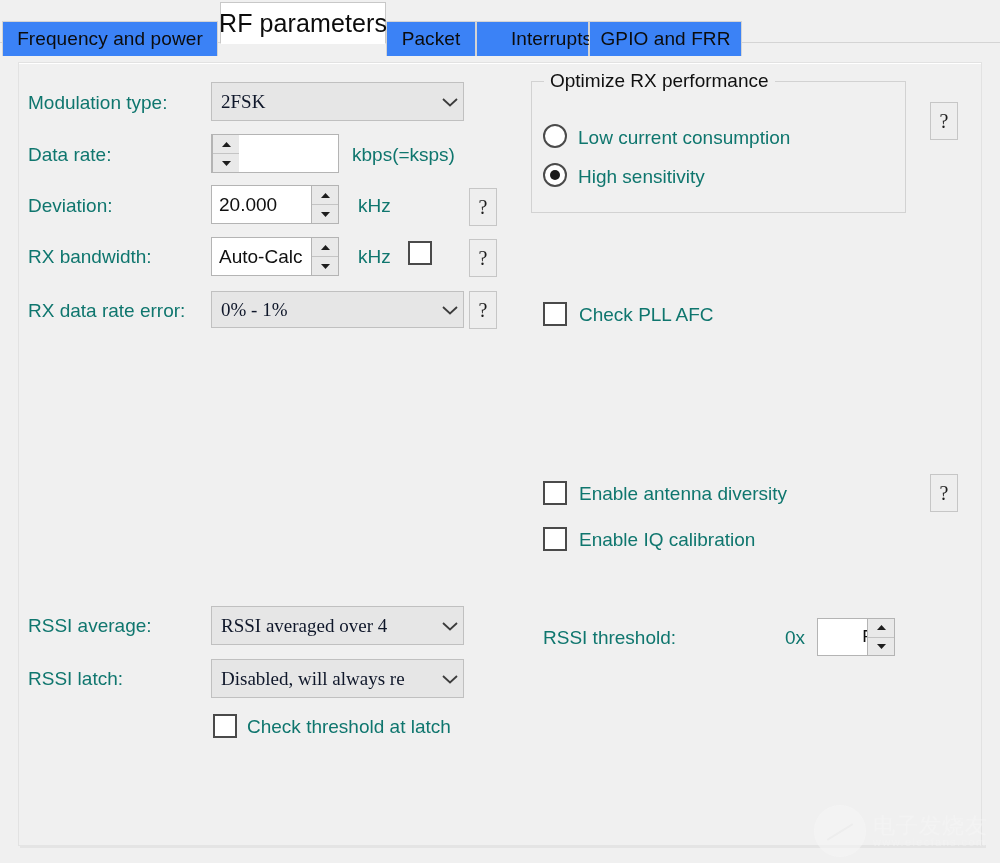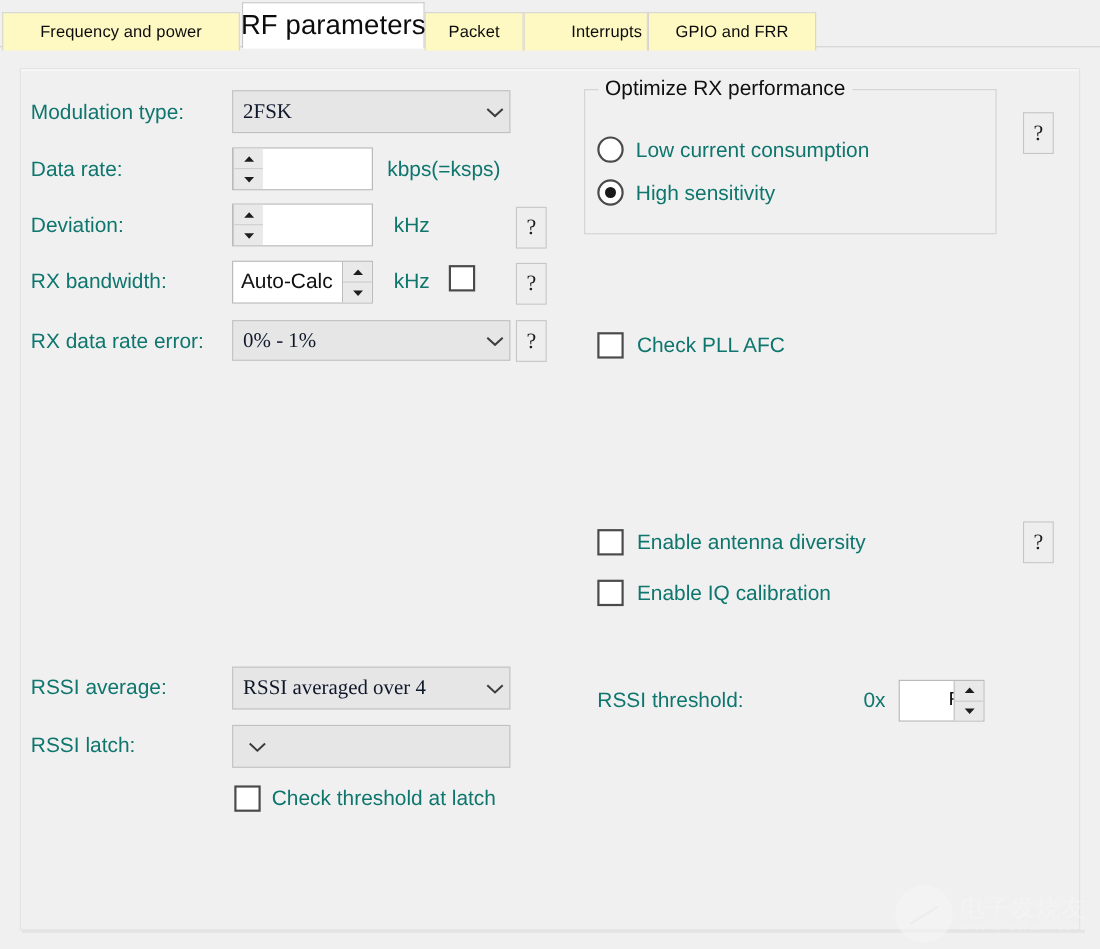--- a/index.html
+++ b/index.html
@@ -28,30 +28,30 @@
   .tabstrip-line {
     position: absolute;
     left: 0;
     top: 42px;
     width: 1000px;
     height: 1px;
     background: #d4d4d4;
   }
   .tab {
     position: absolute;
-    top: 11px;
+    top: 21px;
     height: 35px;
     box-sizing: border-box;
-    background: #fef9c3;
+    background: #3b82f6;
     border: 1px solid #d4d4d4;
     border-bottom: none;
     display: flex;
     align-items: center;
     justify-content: center;
-    font-size: 15px;
+    font-size: 19px;
     color: #0c0c0c;
     letter-spacing: .1px;
     padding: 0 10px;
     white-space: nowrap;
     z-index: 1;
   }
   .tab.active {
     top: 2px;
     height: 42px;
     background: #ffffff;
@@ -323,20 +323,21 @@
       <svg width="11" height="7" viewBox="0 0 11 7">
           <path d="M5.5 6 L1 1 L10 1 Z" fill="#1e1e1e"></path>
         </svg>
     </span>
   </span>
 </div>
 <div class="lbl" style="left:352px;top:145px;">kbps(=ksps)</div>
 
 <div class="lbl" style="left:28px;top:196px;">Deviation:</div>
 <div class="spin" style="left:211px;top:185px;width:128px;height:39px;">
+  <span class="sval">20.000</span>
   <span class="sbtns">
     <span class="sbtn up">
       <svg width="11" height="7" viewBox="0 0 11 7">
           <path d="M5.5 1 L10 6 L1 6 Z" fill="#1e1e1e"></path>
         </svg>
     </span>
     <span class="sbtn down">
       <svg width="11" height="7" viewBox="0 0 11 7">
           <path d="M5.5 6 L1 1 L10 1 Z" fill="#1e1e1e"></path>
         </svg>
@@ -388,20 +389,21 @@
   <span class="cotext">RSSI averaged over 4</span>
   <span class="chev">
     <svg width="18" height="12" viewBox="0 0 18 12">
         <path d="M2 3 L9 9.5 L16 3" fill="none" stroke="#3c3c3c" stroke-width="1.8"></path>
       </svg>
   </span>
 </div>
 
 <div class="lbl" style="left:28px;top:669px;">RSSI latch:</div>
 <div class="combo" style="left:211px;top:659px;width:253px;height:39px;">
+  <span class="cotext">Disabled, will always re</span>
   <span class="chev">
     <svg width="18" height="12" viewBox="0 0 18 12">
         <path d="M2 3 L9 9.5 L16 3" fill="none" stroke="#3c3c3c" stroke-width="1.8"></path>
       </svg>
   </span>
 </div>
 
 <div class="cbox" style="left:213px;top:714px;"></div>
 <div class="lbl" style="left:247px;top:717px;">Check threshold at latch</div>
 

